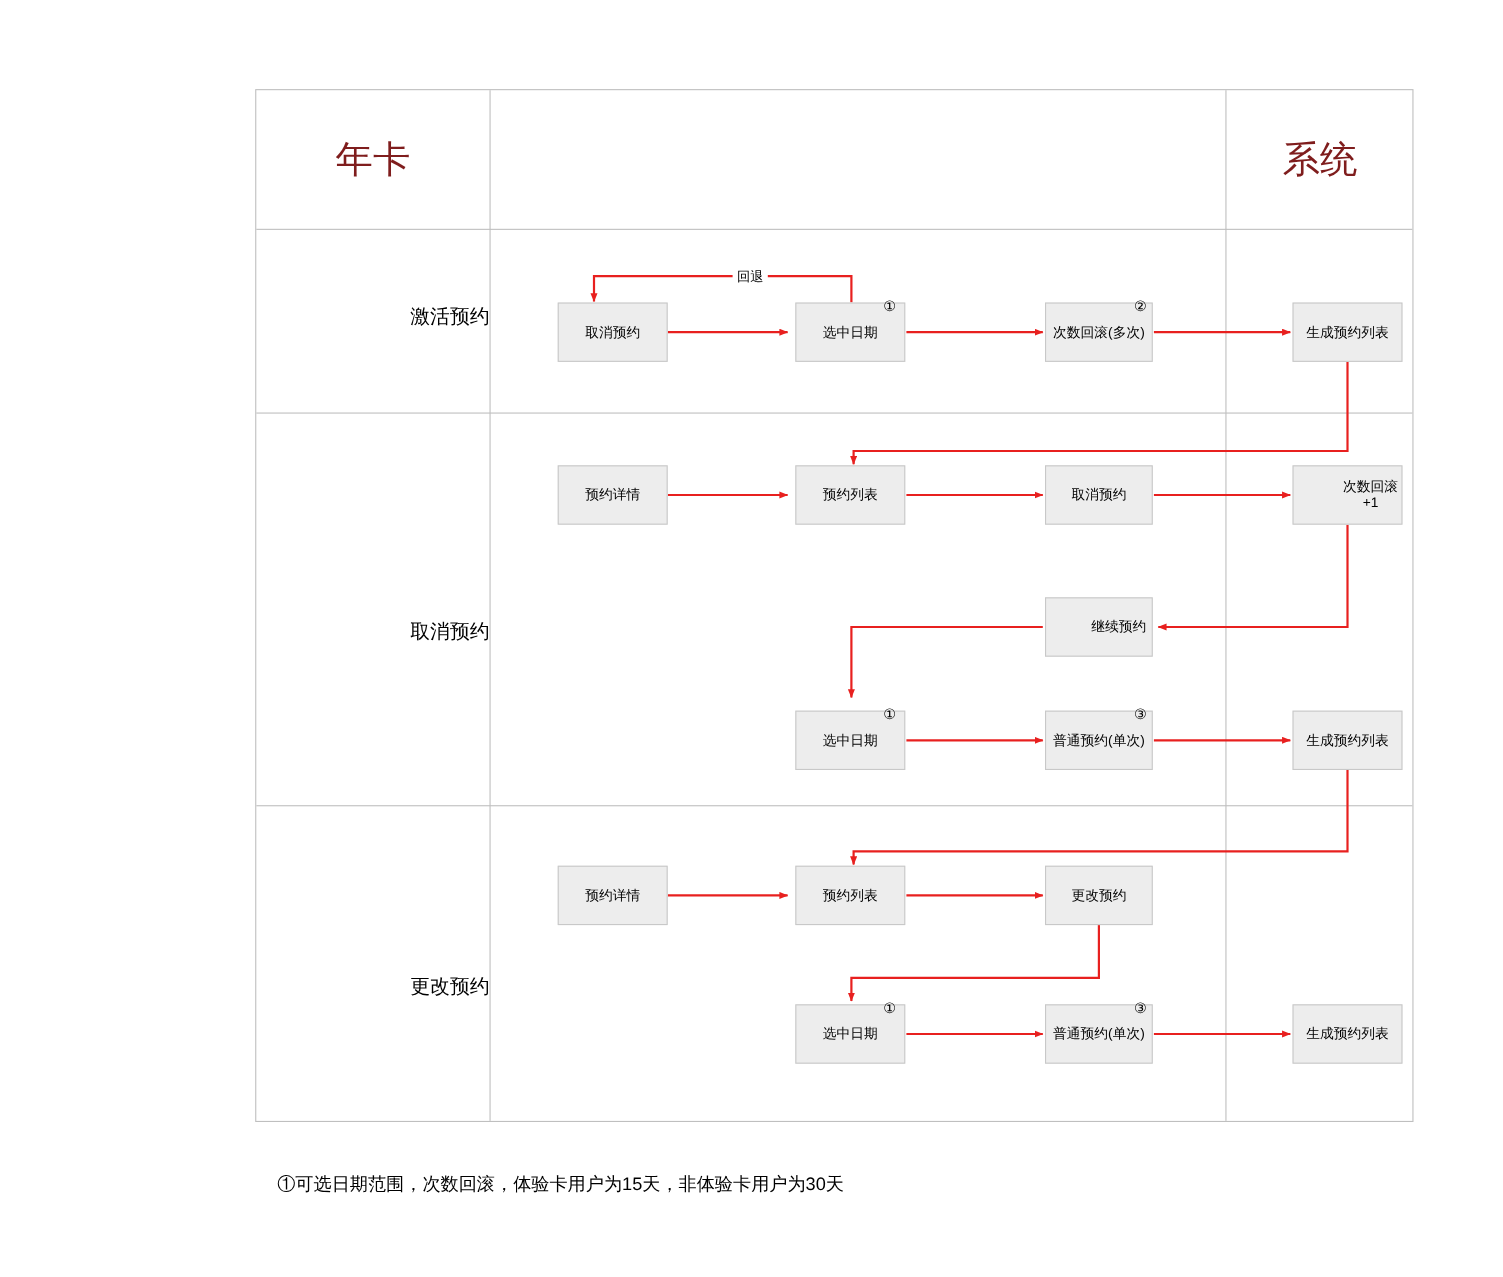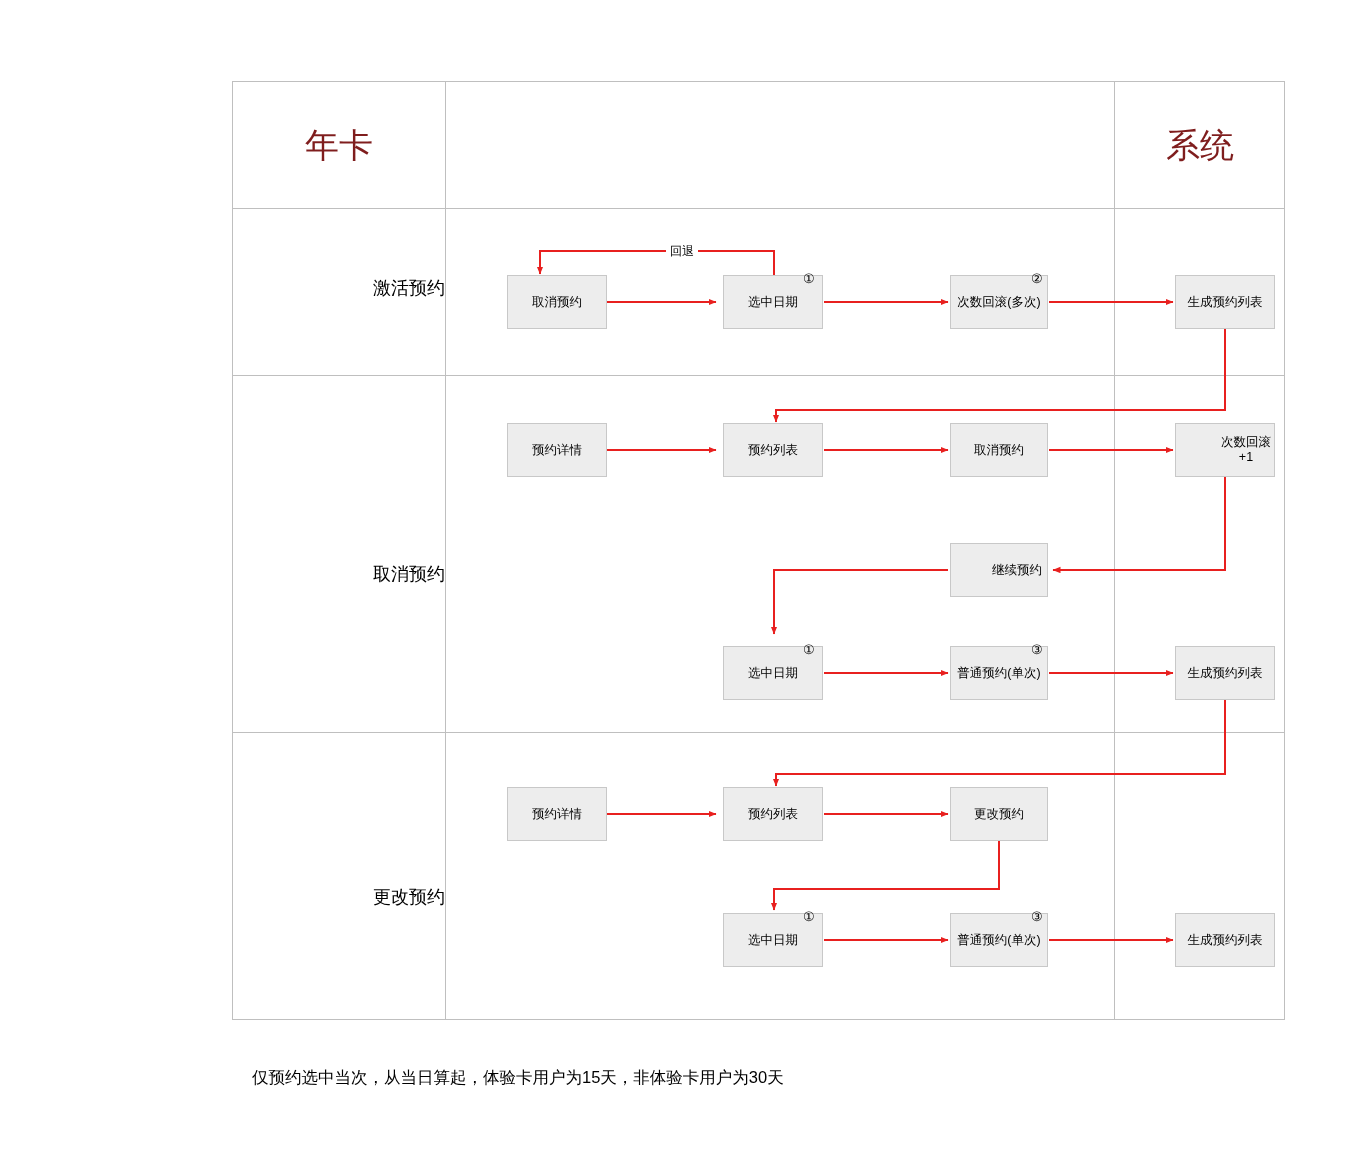--- a/index.html
+++ b/index.html
@@ -199,14 +199,14 @@
 <div class="node node-w1" style="left:723px;top:787px;">预约列表</div>
 <div class="node node-w2" style="left:950px;top:787px;">更改预约</div>
 
 <div class="node node-w1" style="left:723px;top:913px;">选中日期</div>
 <span class="badge" style="left:803px;top:910px;">①</span>
 <div class="node node-w2" style="left:950px;top:913px;">普通预约(单次)</div>
 <span class="badge" style="left:1031px;top:910px;">③</span>
 <div class="node node-w1" style="left:1175px;top:913px;">生成预约列表</div>
 
 <div id="notes">
-  <div>仅预约选中当次，从当日算起，体验卡用户为15天，非体验卡用户为30天</div>
+  <div>①可选日期范围，次数回滚，体验卡用户为15天，非体验卡用户为30天</div>
 </div>
 
 </body></html>

